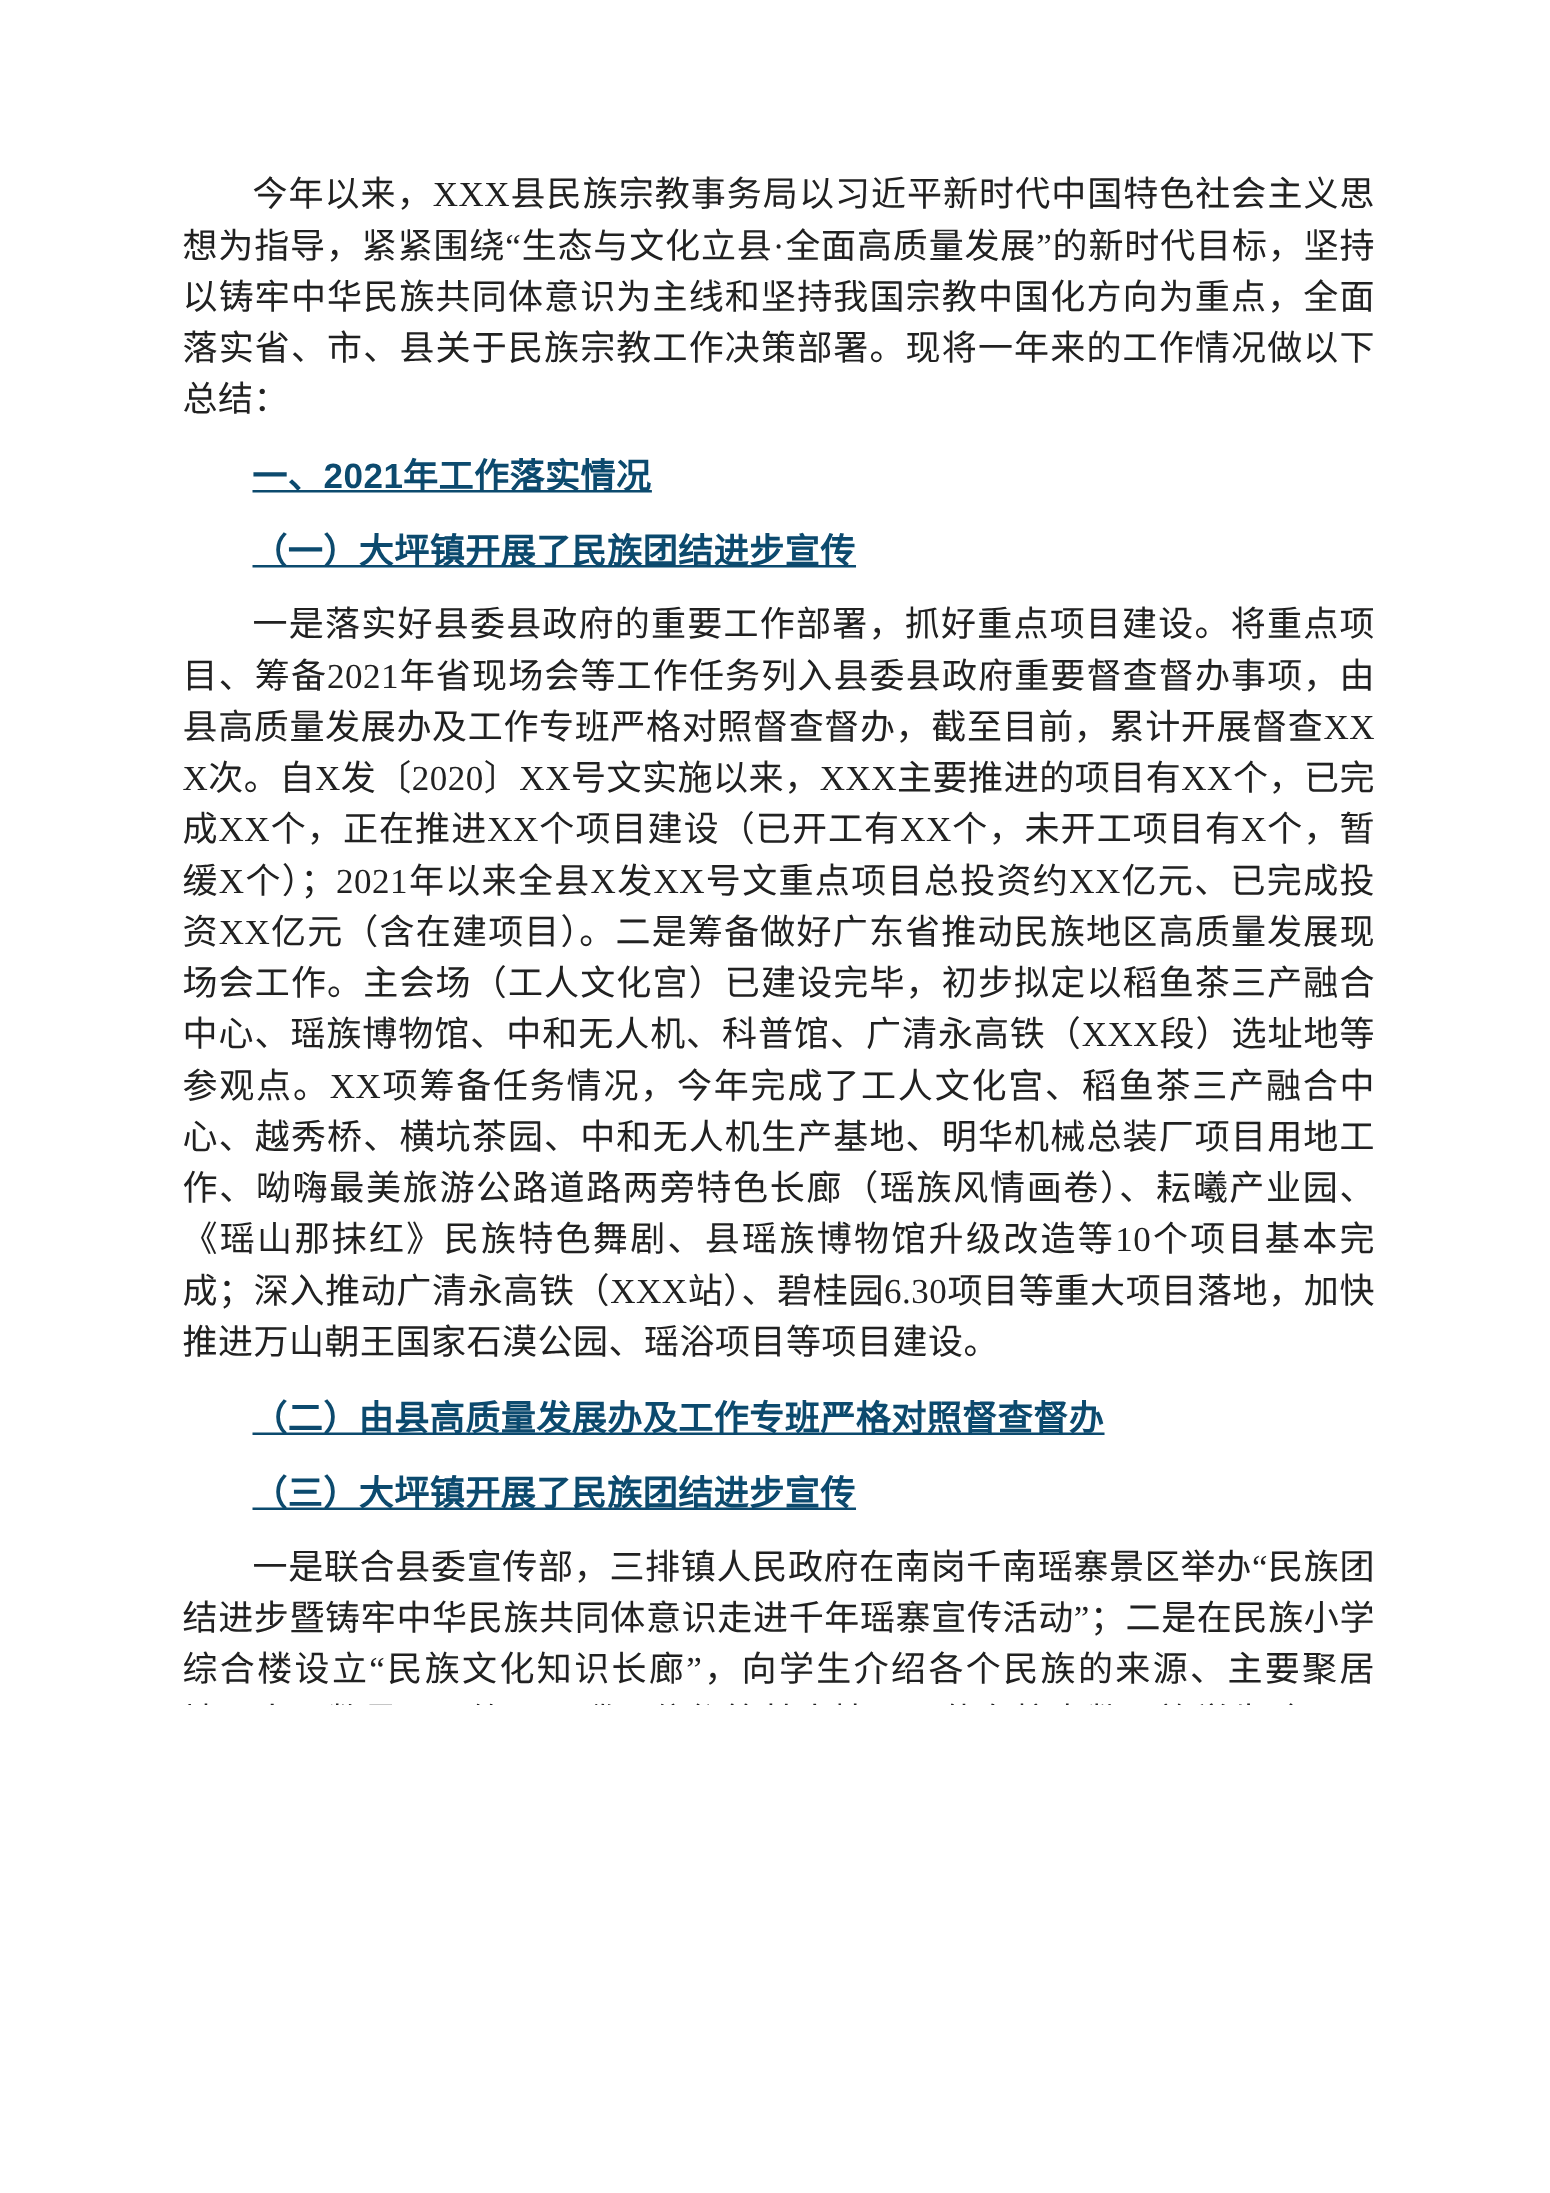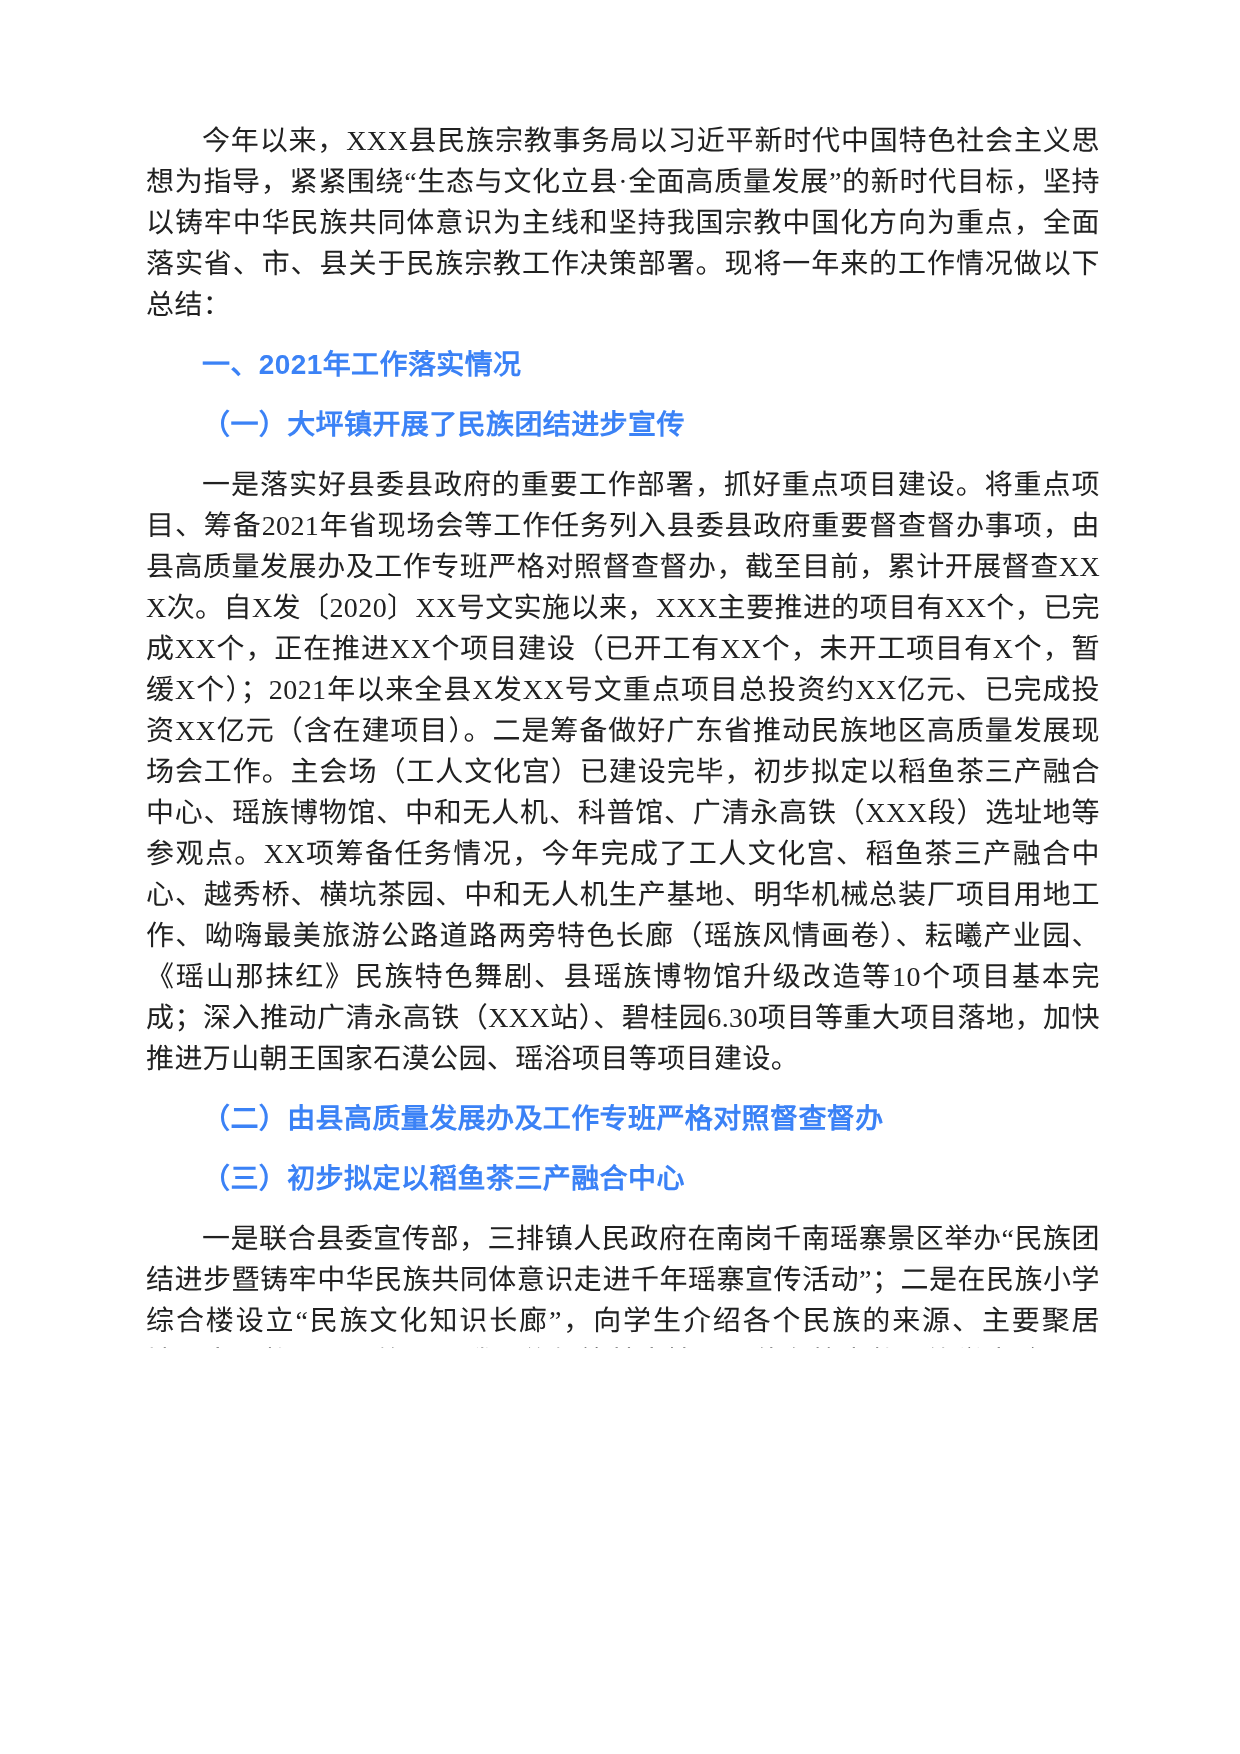--- a/index.html
+++ b/index.html
@@ -4,21 +4,21 @@
 <style>
   html, body {
     margin: 0;
     padding: 0;
     background: #ffffff;
   }
   .page {
     position: relative;
     width: 1240px;
     height: 1348px;
-    margin: 0 auto;
+    margin: 16px auto;
     background: #ffffff;
     box-sizing: border-box;
     padding: 120px 140px 0 146px;
     overflow: hidden;
   }
   .doc {
     color: #212121;
     font-family: "Liberation Serif", "DejaVu Serif", serif;
     font-size: 28px;
     line-height: 41px;
@@ -28,42 +28,43 @@
     text-indent: 2em;
     text-align: justify;
     text-justify: inter-character;
     letter-spacing: 0.4px;
     word-break: break-all;
   }
   .heading {
     margin: 19px 0 19px 0;
     text-indent: 2em;
     font-weight: bold;
-    color: #3b82f6;
+    color: #0c4a6e;
     font-family: "Liberation Sans", "DejaVu Sans", sans-serif;
     font-size: 28px;
     line-height: 41px;
     letter-spacing: 0.4px;
+    text-decoration: underline;
   }
 </style>
 </head>
 <body>
 
 <div class="page">
   <div class="doc">
 
     <p class="para">今年以来，XXX县民族宗教事务局以习近平新时代中国特色社会主义思想为指导，紧紧围绕“生态与文化立县·全面高质量发展”的新时代目标，坚持以铸牢中华民族共同体意识为主线和坚持我国宗教中国化方向为重点，全面落实省、市、县关于民族宗教工作决策部署。现将一年来的工作情况做以下总结：</p>
 
     <p class="heading">一、2021年工作落实情况</p>
 
     <p class="heading">（一）大坪镇开展了民族团结进步宣传</p>
 
     <p class="para">一是落实好县委县政府的重要工作部署，抓好重点项目建设。将重点项目、筹备2021年省现场会等工作任务列入县委县政府重要督查督办事项，由县高质量发展办及工作专班严格对照督查督办，截至目前，累计开展督查XXX次。自X发〔2020〕XX号文实施以来，XXX主要推进的项目有XX个，已完成XX个，正在推进XX个项目建设（已开工有XX个，未开工项目有X个，暂缓X个）；2021年以来全县X发XX号文重点项目总投资约XX亿元、已完成投资XX亿元（含在建项目）。二是筹备做好广东省推动民族地区高质量发展现场会工作。主会场（工人文化宫）已建设完毕，初步拟定以稻鱼茶三产融合中心、瑶族博物馆、中和无人机、科普馆、广清永高铁（XXX段）选址地等参观点。XX项筹备任务情况，今年完成了工人文化宫、稻鱼茶三产融合中心、越秀桥、横坑茶园、中和无人机生产基地、明华机械总装厂项目用地工作、呦嗨最美旅游公路道路两旁特色长廊（瑶族风情画卷）、耘曦产业园、《瑶山那抹红》民族特色舞剧、县瑶族博物馆升级改造等10个项目基本完成；深入推动广清永高铁（XXX站）、碧桂园6.30项目等重大项目落地，加快推进万山朝王国家石漠公园、瑶浴项目等项目建设。</p>
 
     <p class="heading">（二）由县高质量发展办及工作专班严格对照督查督办</p>
 
 
-    <p class="heading">（三）初步拟定以稻鱼茶三产融合中心</p>
+    <p class="heading">（三）大坪镇开展了民族团结进步宣传</p>
 
     <p class="para">一是联合县委宣传部，三排镇人民政府在南岗千南瑶寨景区举办“民族团结进步暨铸牢中华民族共同体意识走进千年瑶寨宣传活动”；二是在民族小学综合楼设立“民族文化知识长廊”，向学生介绍各个民族的来源、主要聚居地、人口数量、服饰、图腾、信仰等基本情况，使在校少数民族学生除了了解本民族外，同步熟悉其他民族的基本情况；三是组织开展“我们的节日--浓浓端午粽飘香·追忆党史践初心”主题活动和恒益(XXX)置业发展有限公司开展“民族团结一家亲、同心共筑中国梦”主题开展民族团结进步宣传，进一步铸牢中华民族共同体意识活动；四是为进一步深入贯彻中央民族工作会议精神，铸牢中华民族共同体意识，9月22日-30日，先后在涡水镇、三排镇、大麦山镇、香坪镇、大坪镇开展了民族团结进步宣传“进基层、进农村”文艺会演活动；五</p>
 
   </div>
 </div>
 
 </body></html>

